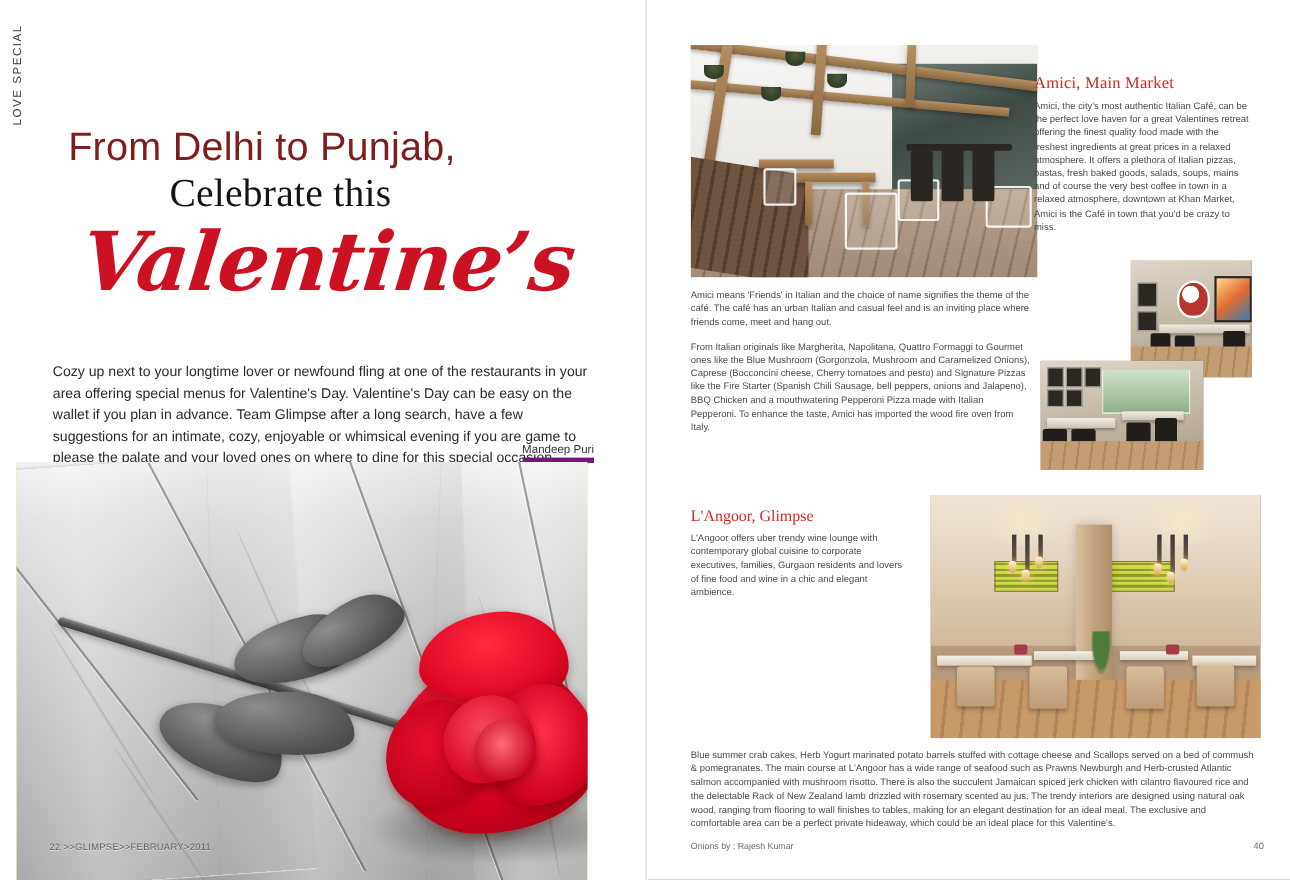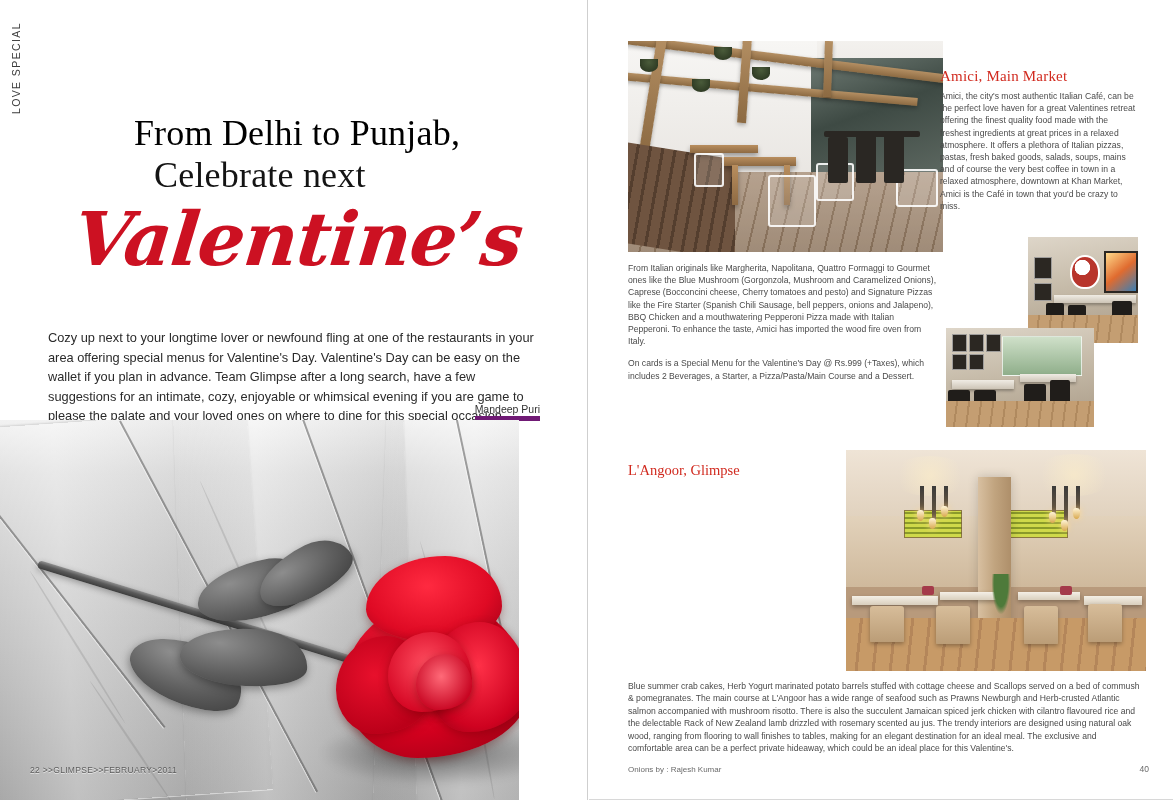--- a/index.html
+++ b/index.html
@@ -49,26 +49,26 @@
     white-space:nowrap;
     font-weight:400;
   }
 
   .headline{
     position:absolute;
     left:62px; top:112px;
     width:470px;
   }
   .hl-line1{
-    font-family:Liberation Serif, serif;
+    font-family:Liberation Sans, sans-serif;
     font-size:36px;
     line-height:42px;
-    color:#000000;
+    color:#7f1d1d;
     letter-spacing:.2px;
-    text-align:center;
+    text-align:left;
   }
   .hl-line2{
     font-family:"Liberation Serif", serif;
     font-size:36px;
     line-height:42px;
     color:#141414;
     letter-spacing:.2px;
     text-align:left;
     padding-left:92px;
   }
@@ -110,21 +110,21 @@
     width:492px;
     text-align:right;
     font-size:10.5px;
     color:#333;
   }
   .byline span{ border-bottom:5px solid #701a75; padding-bottom:1px; }
 
   
   .rose-photo{
     position:absolute;
-    left:0; top:420px;
+    left:15px; top:420px;
     width:519px; height:380px;
     overflow:hidden;
     background:#bef264;
   }
   .wood{
     position:absolute; inset:0;
     background:
       linear-gradient(180deg, #f2f2f2 0%, #dddddd 14%, #c8c8c8 40%, #b4b4b4 70%, #a0a0a0 100%);
   }
   .plank{
@@ -404,21 +404,21 @@
 <body>
 
 <div class="spread">
 
   <div class="page-left">
 
     <div class="vertical-tag">LOVE SPECIAL</div>
 
     <div class="headline">
       <div class="hl-line1">From Delhi to Punjab,</div>
-      <div class="hl-line2">Celebrate next</div>
+      <div class="hl-line2">Celebrate this</div>
       <div class="hl-script">Valentine’s</div>
     </div>
 
     <div class="lede">Cozy up next to your longtime lover or newfound fling at one of the restaurants in your area offering special menus for Valentine's Day. Valentine's Day can be easy on the wallet if you plan in advance. Team Glimpse after a long search, have a few suggestions for an intimate, cozy, enjoyable or whimsical evening if you are game to please the palate and your loved ones on where to dine for this special occasion.</div>
 
     <div class="byline">
       <span>Mandeep Puri</span>
     </div>
 
     <div class="rose-photo">
@@ -497,22 +497,22 @@
       <div class="terr-darkchair" style="left:200px;top:96px;width:20px;height:46px;"></div>
       <div class="terr-darkchair" style="left:228px;top:92px;width:20px;height:50px;"></div>
       <div class="terr-darkchair" style="left:256px;top:90px;width:20px;height:52px;"></div>
       <div class="terr-darkchair" style="left:196px;top:90px;width:96px;height:6px;"></div>
     </div>
 
     <div class="amici-head">Amici, Main Market</div>
     <div class="amici-body">Amici, the city's most authentic Italian Café, can be the perfect love haven for a great Valentines retreat offering the finest quality food made with the freshest ingredients at great prices in a relaxed atmosphere. It offers a plethora of Italian pizzas, pastas, fresh baked goods, salads, soups, mains and of course the very best coffee in town in a relaxed atmosphere, downtown at Khan Market, Amici is the Café in town that you'd be crazy to miss.</div>
 
     <div class="cap-amici">
+      <p>Amici means 'Friends' in Italian and the choice of name signifies the theme of the café. The café has an urban Italian and casual feel and is an inviting place where friends come, meet and hang out.</p>
       <p>From Italian originals like Margherita, Napolitana, Quattro Formaggi to Gourmet ones like the Blue Mushroom (Gorgonzola, Mushroom and Caramelized Onions), Caprese (Bocconcini cheese, Cherry tomatoes and pesto) and Signature Pizzas like the Fire Starter (Spanish Chili Sausage, bell peppers, onions and Jalapeno), BBQ Chicken and a mouthwatering Pepperoni Pizza made with Italian Pepperoni. To enhance the taste, Amici has imported the wood fire oven from Italy.</p>
-      <p>On cards is a Special Menu for the Valentine's Day @ Rs.999 (+Taxes), which includes 2 Beverages, a Starter, a Pizza/Pasta/Main Course and a Dessert.</p>
     </div>
 
     <div class="photo ph-cafe-top">
       <div class="cafe-wall"></div>
       <div class="cafe-frame" style="left:6px;top:20px;width:16px;height:20px;"></div>
       <div class="cafe-frame" style="left:6px;top:46px;width:16px;height:16px;"></div>
       <div class="cafe-logo" style="left:42px;top:18px;width:26px;height:30px;border-radius:50% 50% 45% 45%;"></div>
       <div class="cafe-poster" style="left:76px;top:14px;width:30px;height:38px;"></div>
       <div class="cafe-table" style="left:26px;top:58px;width:82px;height:8px;"></div>
       <div class="cafe-chair" style="left:18px;top:66px;width:18px;height:26px;"></div>
@@ -533,20 +533,21 @@
       <div class="cafe-table" style="left:74px;top:46px;width:56px;height:8px;"></div>
       <div class="cafe-chair" style="left:2px;top:62px;width:22px;height:26px;"></div>
       <div class="cafe-chair" style="left:28px;top:62px;width:22px;height:28px;"></div>
       <div class="cafe-chair" style="left:78px;top:56px;width:22px;height:30px;"></div>
       <div class="cafe-chair" style="left:104px;top:52px;width:20px;height:26px;"></div>
       <div class="cafe-floor"></div>
     </div>
 
     <div class="ang-head">L'Angoor, Glimpse</div>
     <div class="ang-body">
+      <p> L'Angoor offers uber trendy wine lounge with contemporary global cuisine to corporate executives, families, Gurgaon residents and lovers of fine food and wine in a chic and elegant ambience.</p>
     </div>
 
     <div class="photo ph-angoor">
       <div class="ang-ceiling"></div>
       <div class="ang-midwall"></div>
 
       <div class="ang-glow" style="left:44px;top:6px;width:80px;height:40px;"></div>
       <div class="ang-glow" style="left:186px;top:4px;width:84px;height:42px;"></div>
 
       <div class="ang-greenwin" style="left:58px;top:60px;width:56px;height:26px;"></div>

